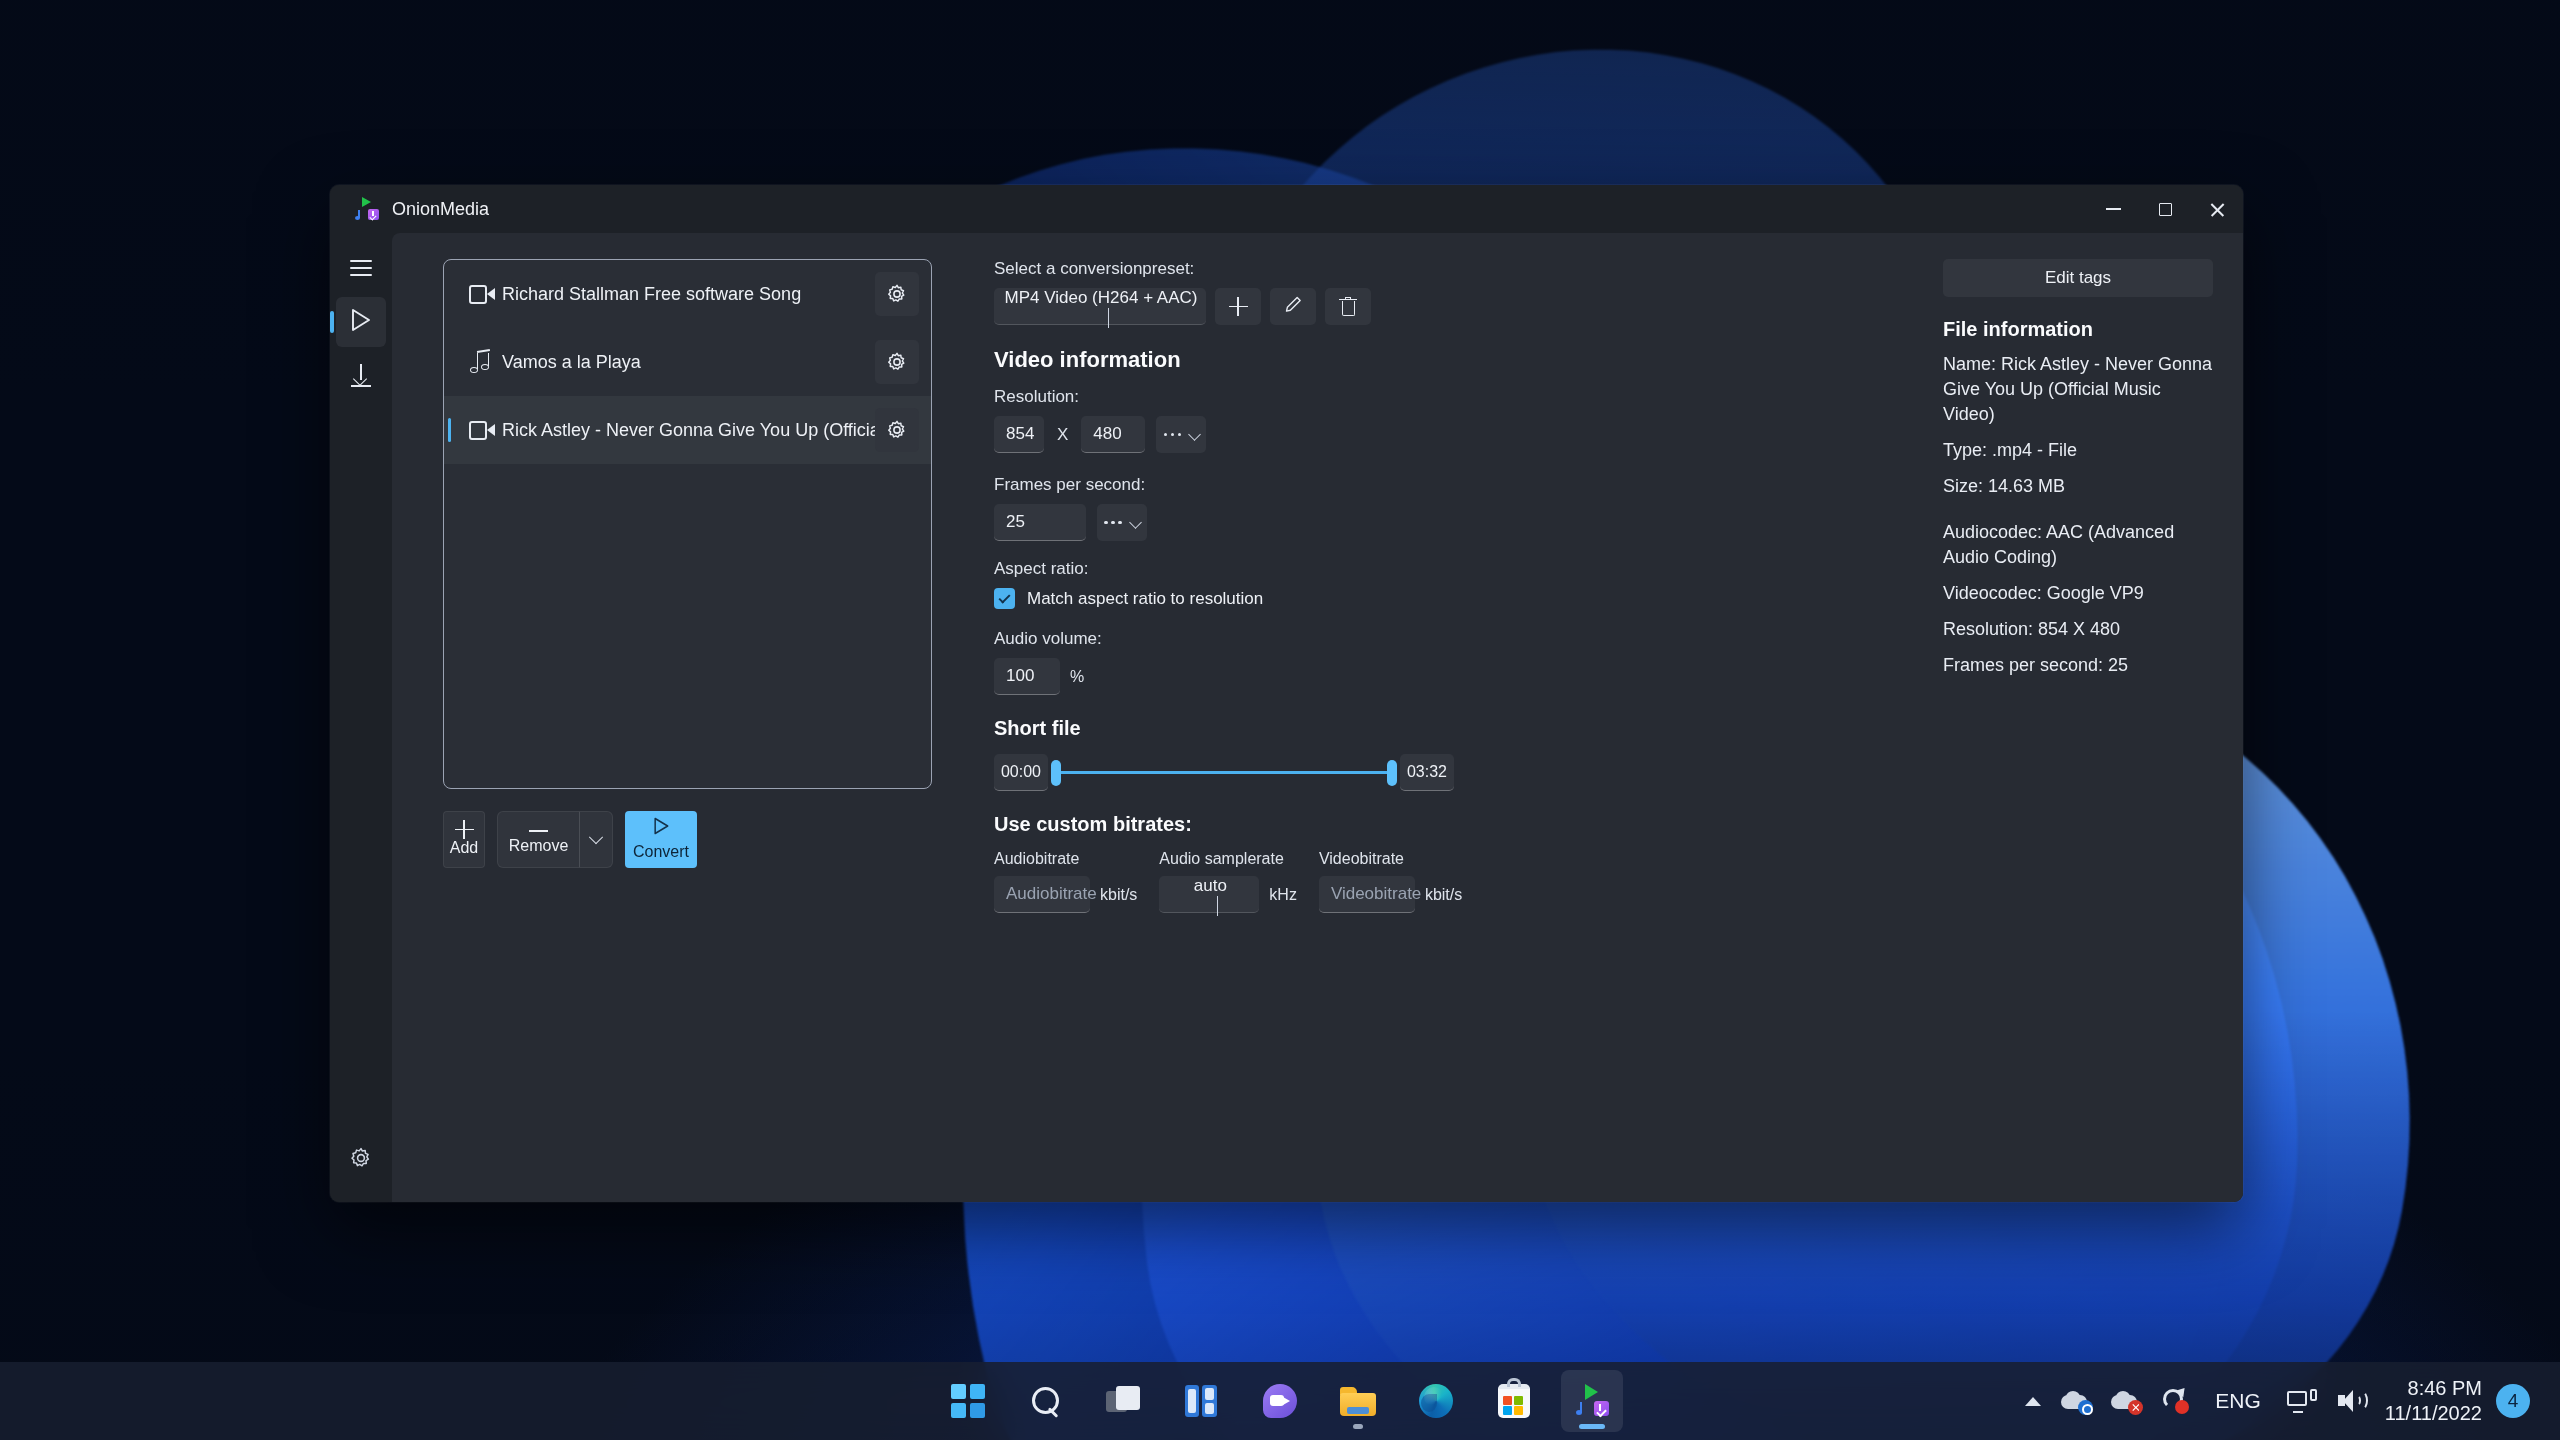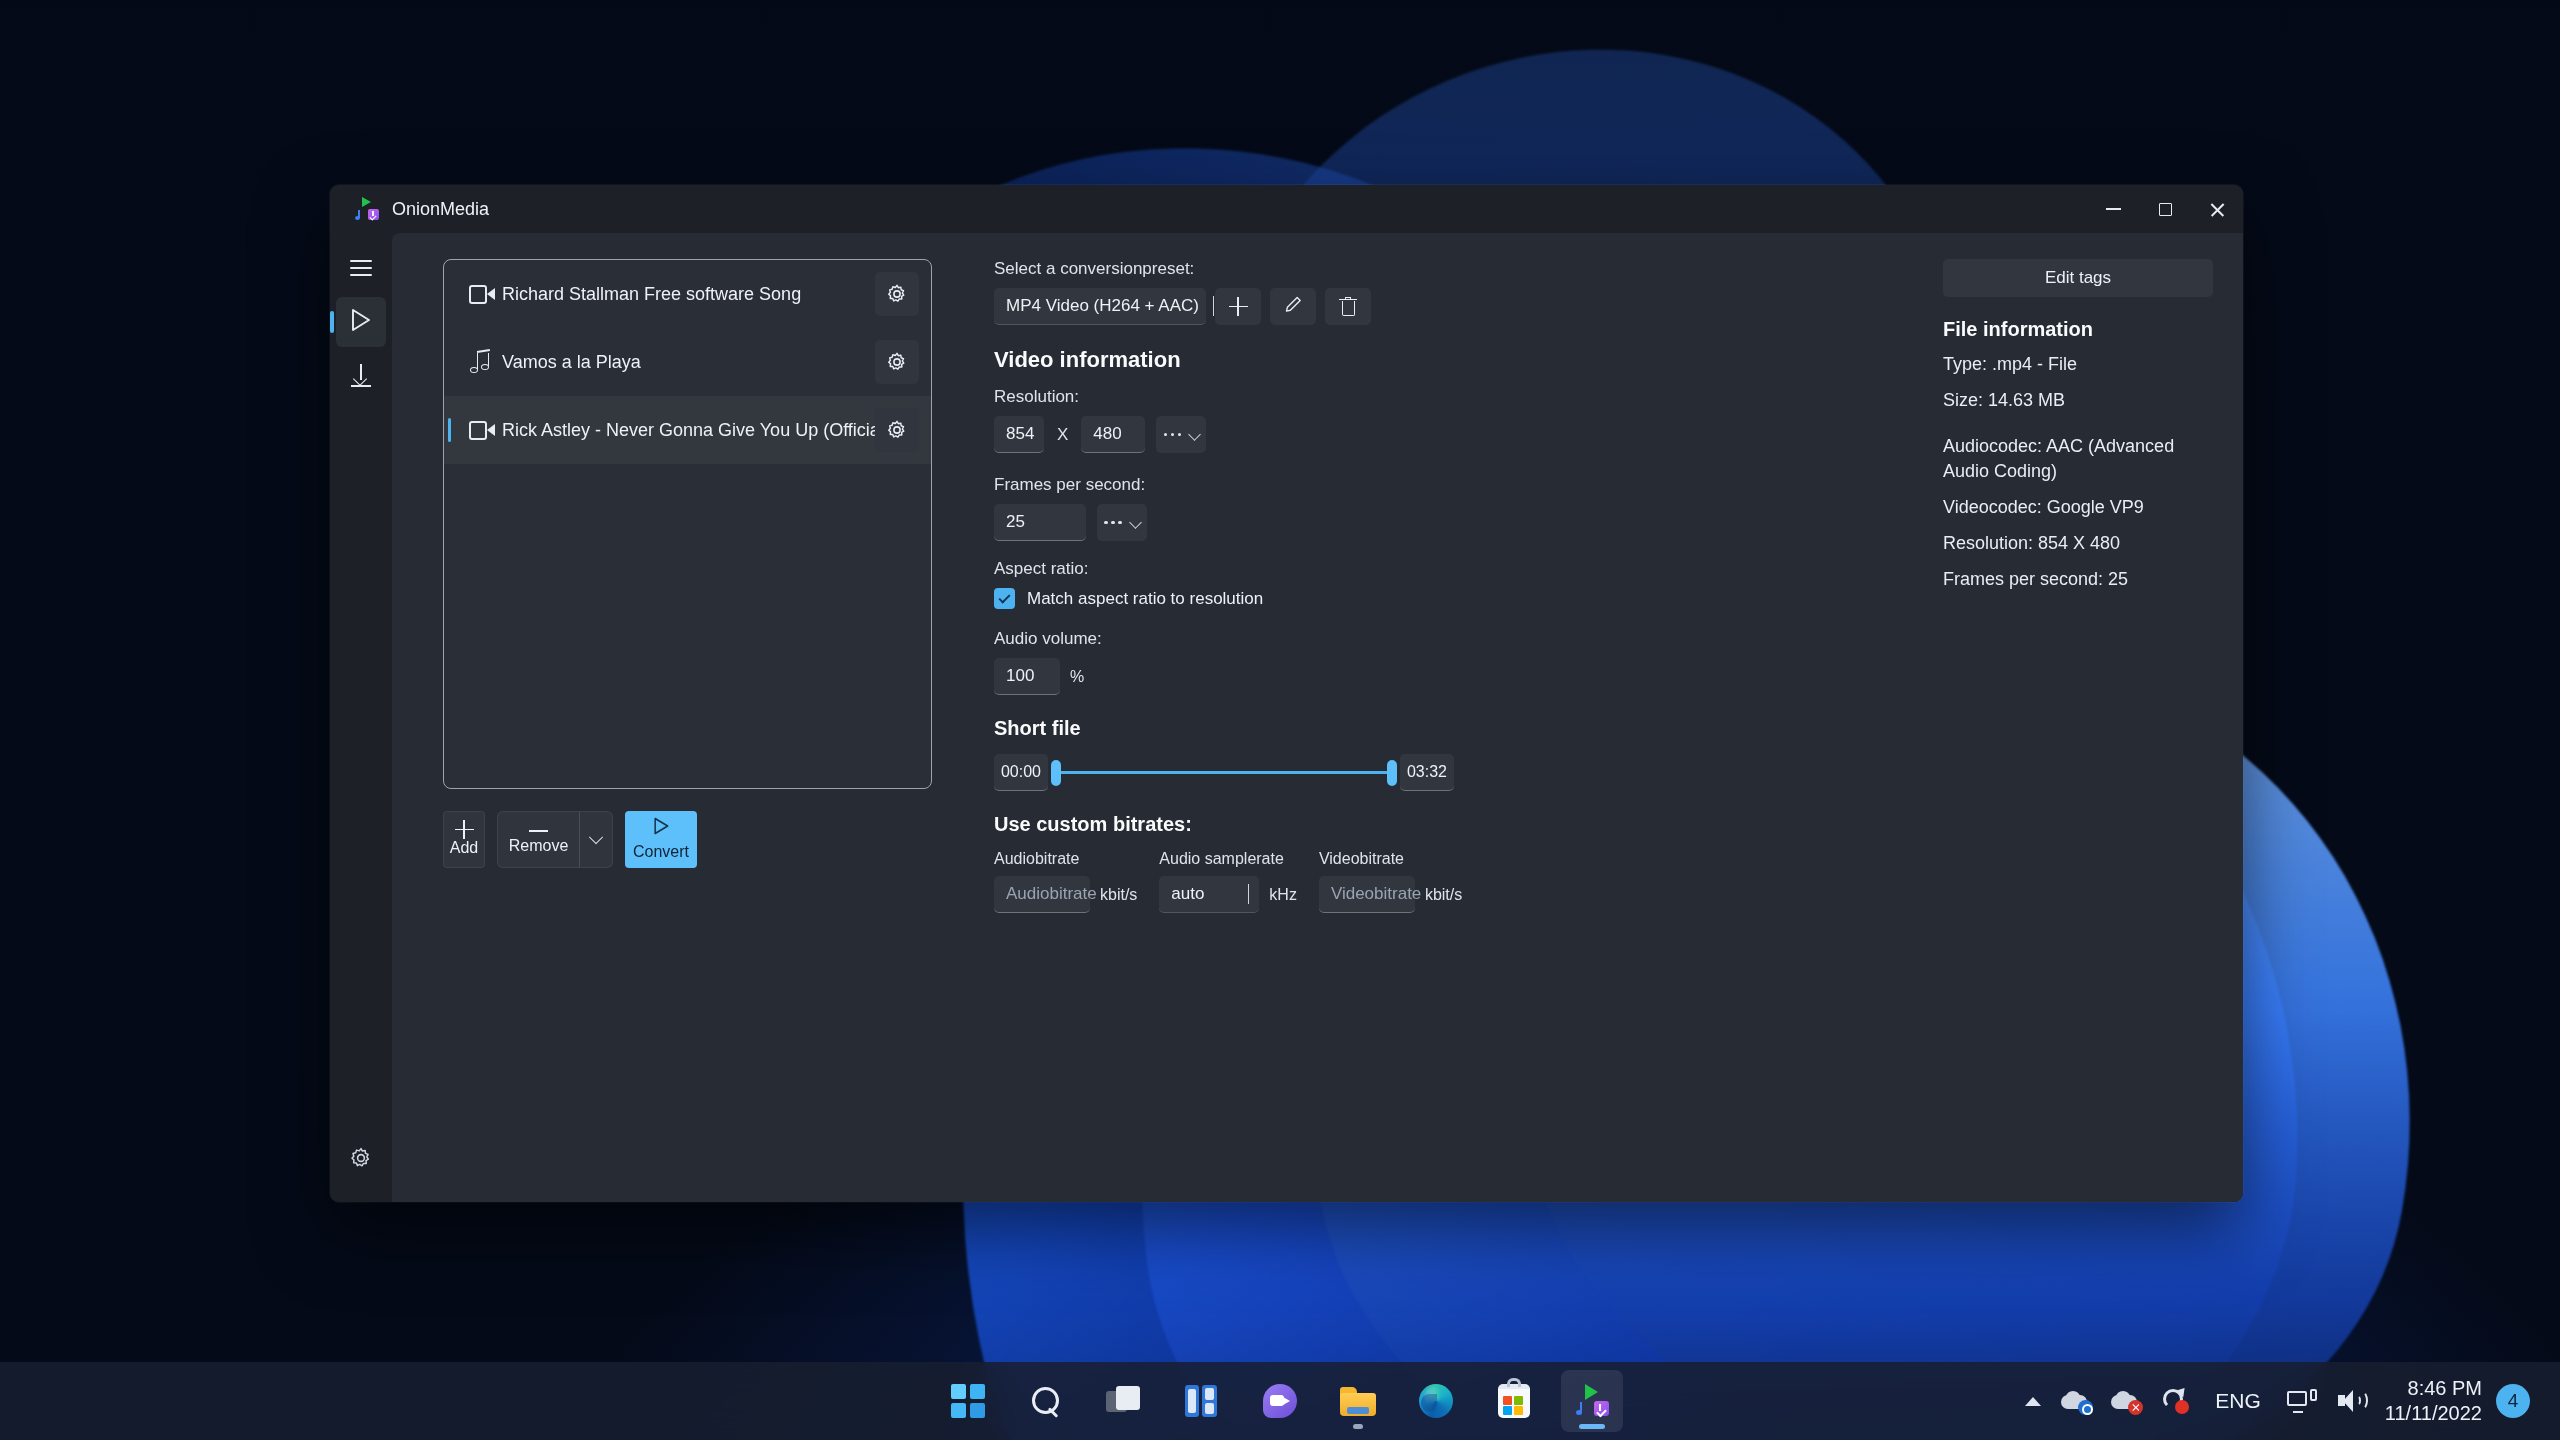--- a/index.html
+++ b/index.html
@@ -332,20 +332,21 @@
   #col-mid { flex: 1; padding-left: 62px; padding-right: 20px; }
   .field-label { color: #dfe4ec; font-size: 17px; margin-bottom: 9px; }
   .section-h { color: #fafbfd; font-size: 22px; font-weight: bold; margin: 22px 0 14px 0; }
   .section-h.sm { font-size: 20px; }
   .row { display: flex; align-items: center; }
 
   .combo {
     background: #32363e; border-radius: 5px; height: 37px; display: flex; align-items: center;
     padding: 0 10px 0 12px; color: #eef1f6; font-size: 17px; justify-content: space-between;
     border-bottom: 1px solid rgba(255,255,255,.16);
+    flex-direction: column;
   }
   .combo .cv { white-space: nowrap; }
   .combo .cc { margin-left: 14px; }
   .caret-sm { width: 9px; height: 9px; border-right: 1.7px solid #cfd6e2; border-bottom: 1.7px solid #cfd6e2; transform: rotate(45deg); }
 
   .iconbtn {
     width: 46px; height: 37px; background: #32363e; border-radius: 5px;
     display:flex; align-items:center; justify-content:center; margin-left: 9px;
   }
   .ic-plus2 { width: 19px; height: 19px; position: relative; }
@@ -672,20 +673,21 @@
                   <span class="unit">kbit/s</span>
                 </div>
               </div>
             </div>
 
           </div>
 
           <div id="col-right">
             <div id="edit-tags-btn">Edit tags</div>
             <div id="fileinfo-h">File information</div>
+            <div class="fi-line">Name: Rick Astley - Never Gonna Give You Up (Official Music Video)</div>
             <div class="fi-line">Type: .mp4 - File</div>
             <div class="fi-line">Size: 14.63 MB</div>
             <div class="fi-line fi-gap">Audiocodec: AAC (Advanced Audio Coding)</div>
             <div class="fi-line">Videocodec: Google VP9</div>
             <div class="fi-line">Resolution: 854 X 480</div>
             <div class="fi-line">Frames per second: 25</div>
           </div>
 
         </div>
       </div>

